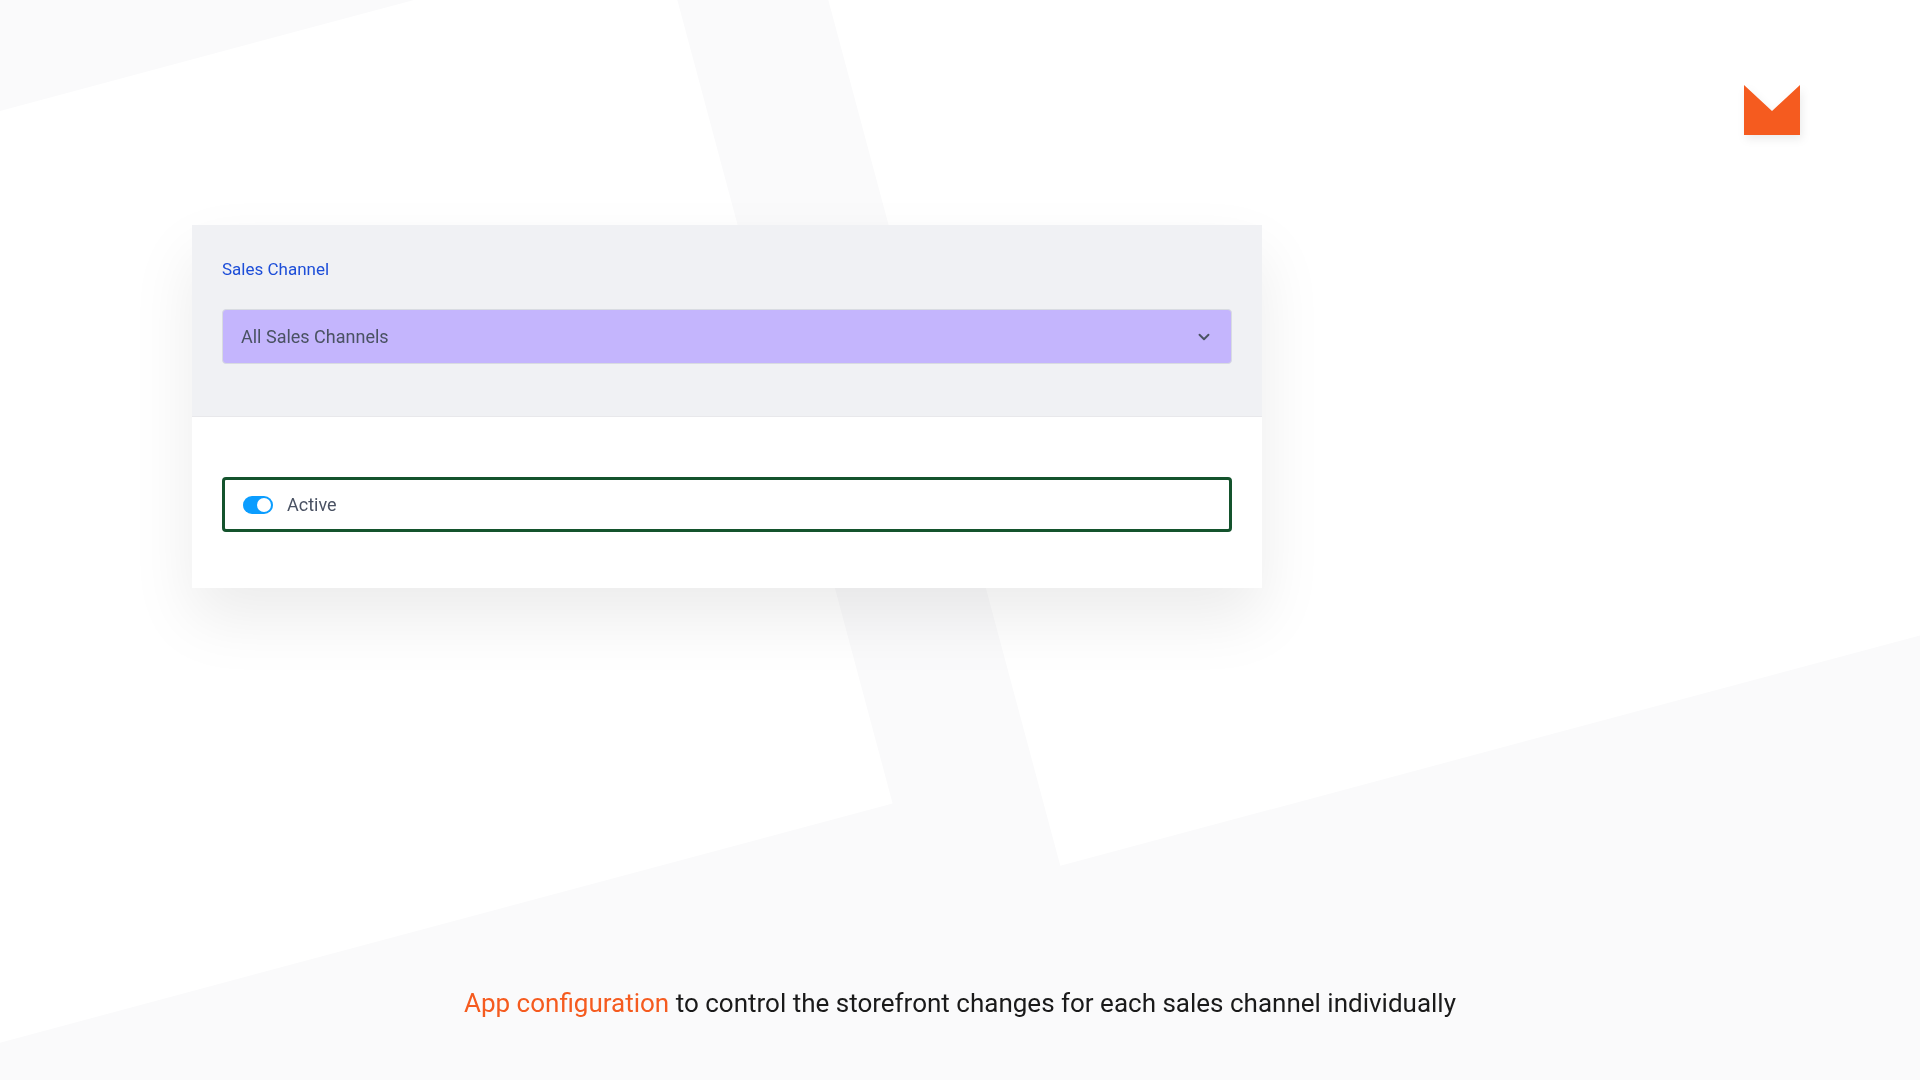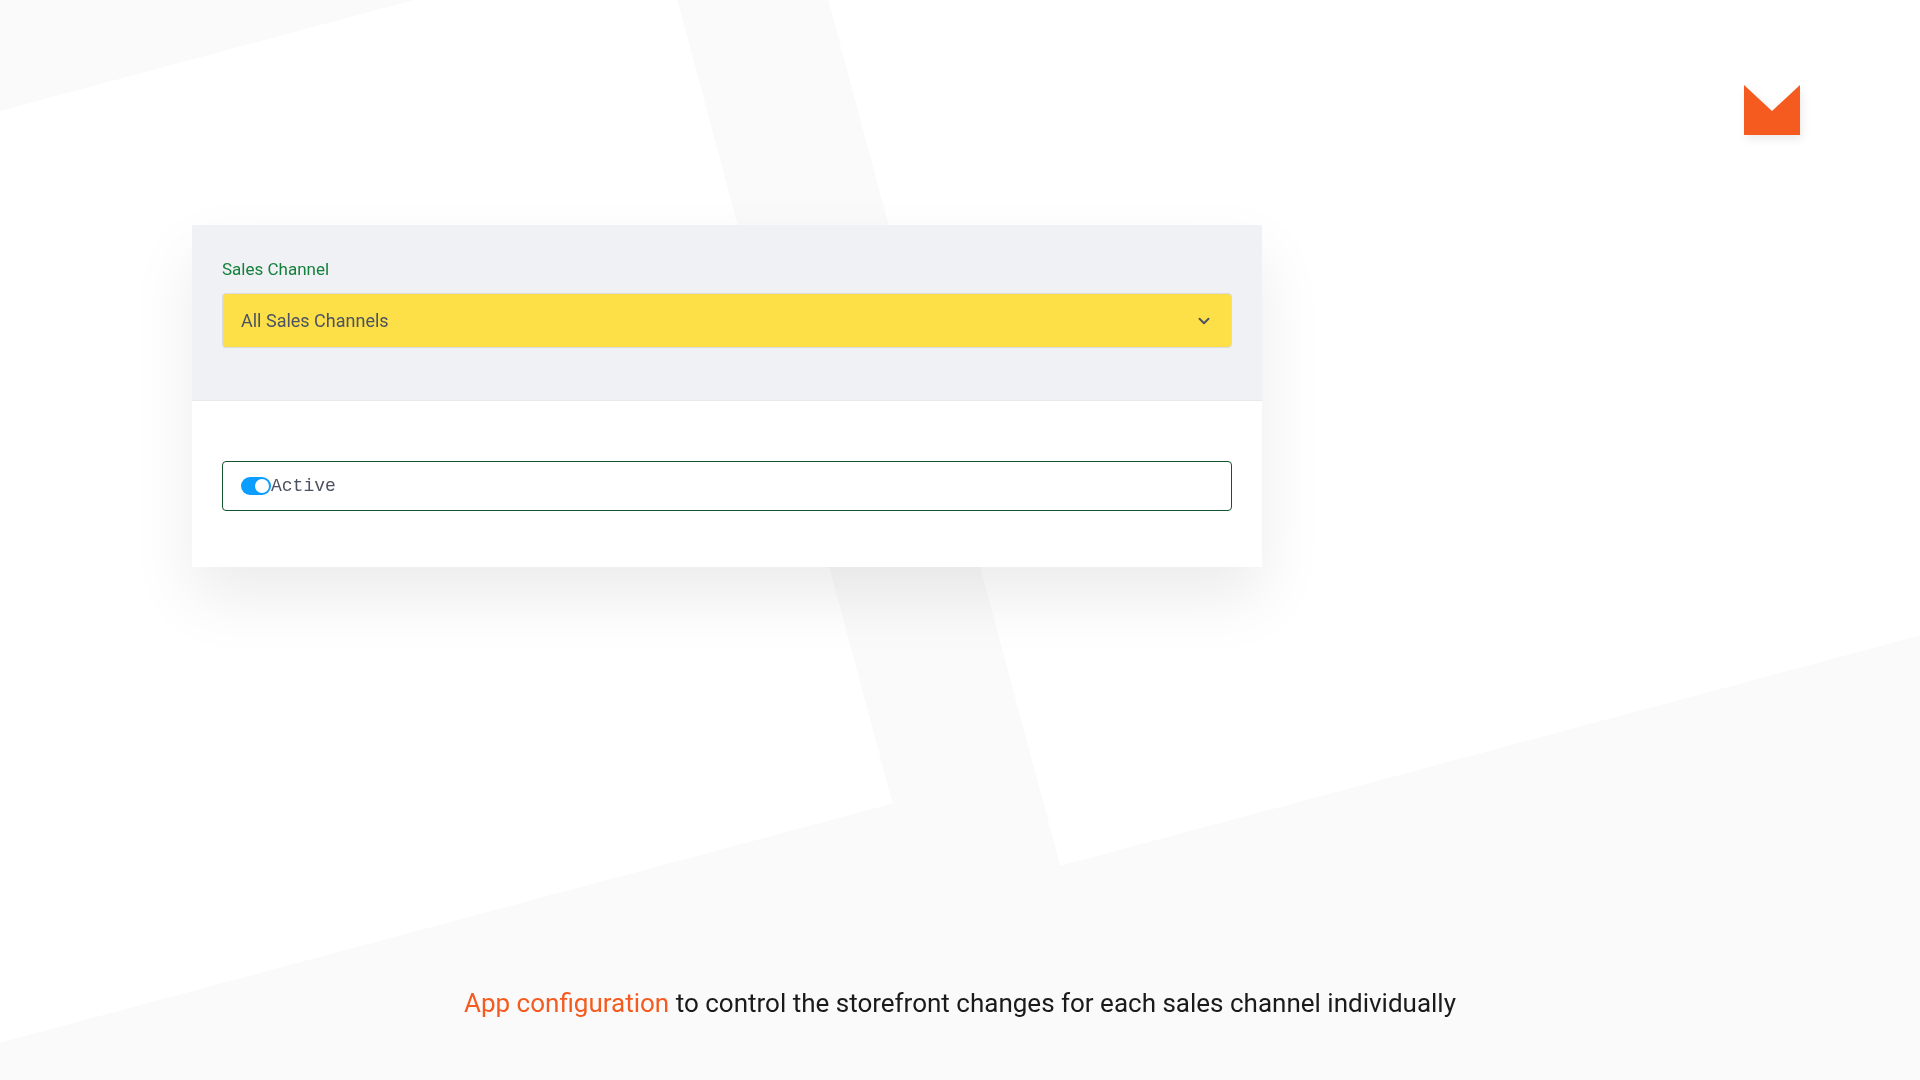--- a/index.html
+++ b/index.html
@@ -79,32 +79,32 @@
     }
     
     .card-section-gray {
       background: #f0f1f4;
       padding: 34px 30px 52px 30px;
       border-bottom: 1px solid #e8e8eb;
     }
     
     .field-label {
       font-size: 17px;
-      color: #15803d;
-      margin-bottom: 14px;
+      color: #1d4ed8;
+      margin-bottom: 30px;
       display: block;
     }
     
     .select-wrapper {
       position: relative;
     }
     
     .select-field {
       width: 100%;
-      background: #fde047;
+      background: #c4b5fd;
       border: 1px solid #d8dbe1;
       border-radius: 4px;
       padding: 16px 18px;
       font-size: 18px;
       color: #4a5263;
       cursor: pointer;
       display: flex;
       justify-content: space-between;
       align-items: center;
     }
@@ -112,26 +112,26 @@
     .chevron {
       width: 18px;
       height: 18px;
     }
     
     .card-section-white {
       padding: 60px 30px 56px 30px;
     }
     
     .toggle-row {
-      border: 1px solid #14532d;
+      border: 3px solid #14532d;
       border-radius: 4px;
       padding: 14px 18px;
       display: flex;
       align-items: center;
-      font-family: Liberation Mono, monospace;
+      gap: 14px;
     }
     
     .toggle {
       width: 30px;
       height: 18px;
       background: #0b9dff;
       border-radius: 10px;
       position: relative;
       cursor: pointer;
     }

